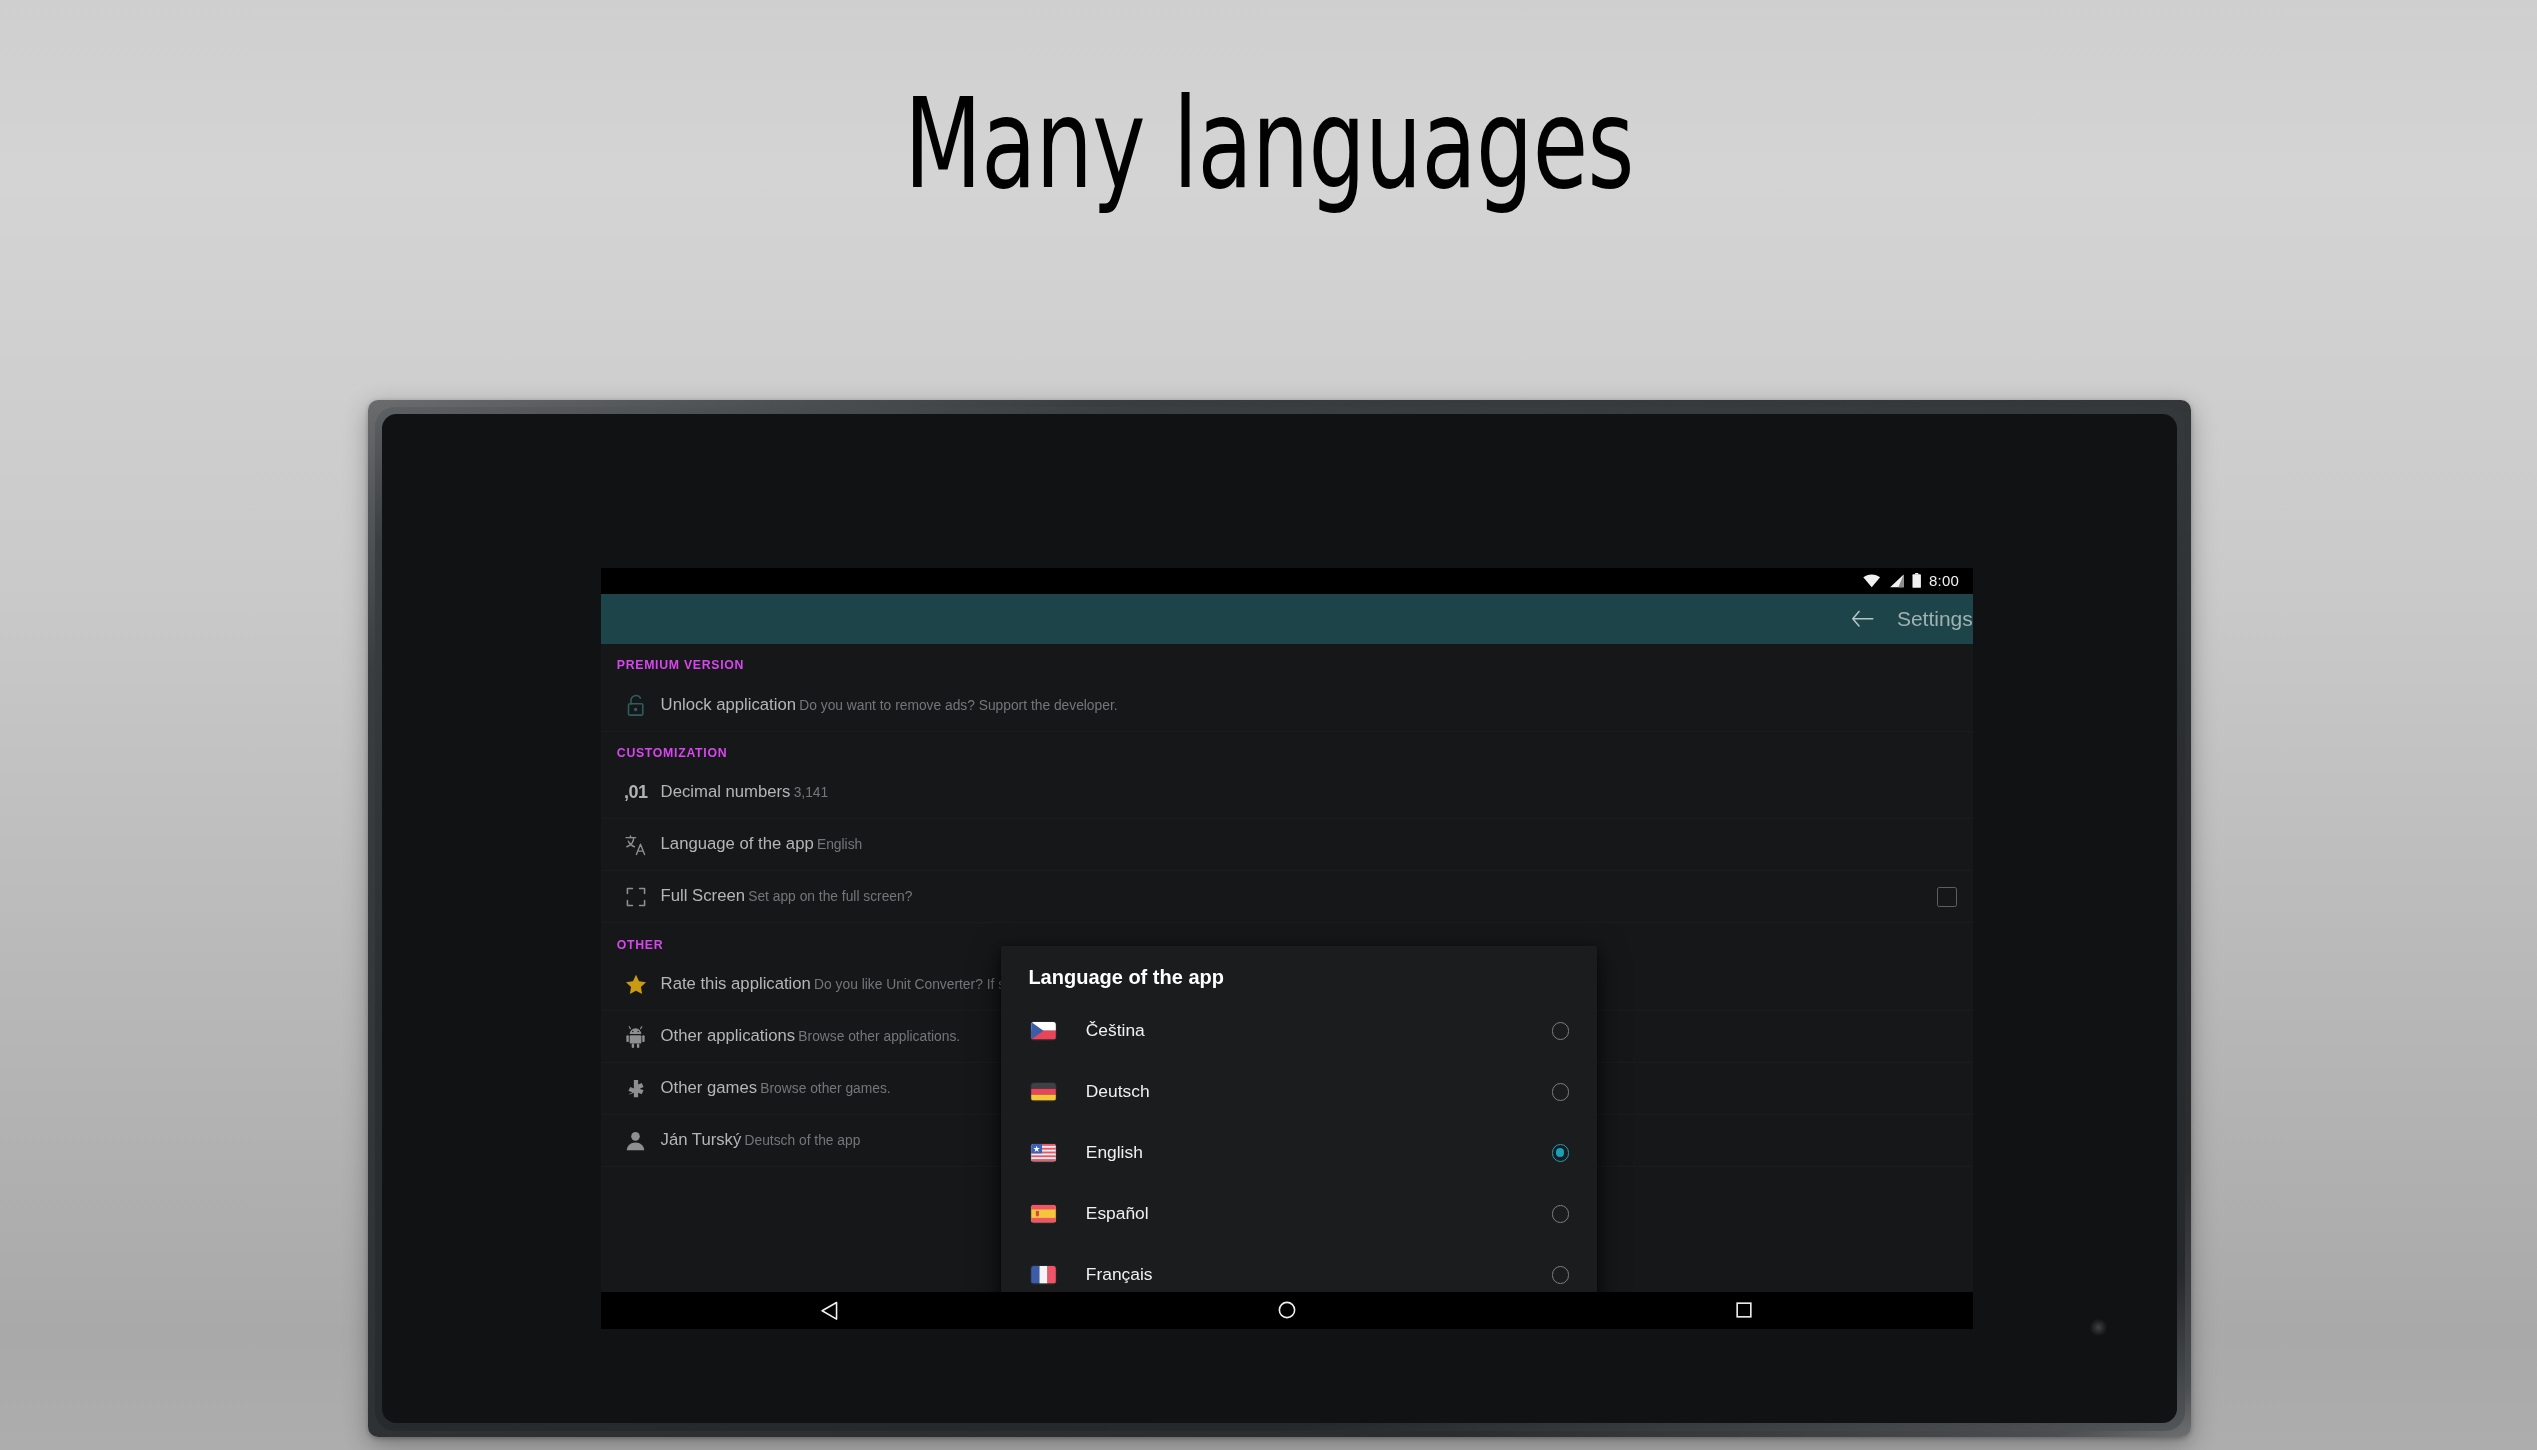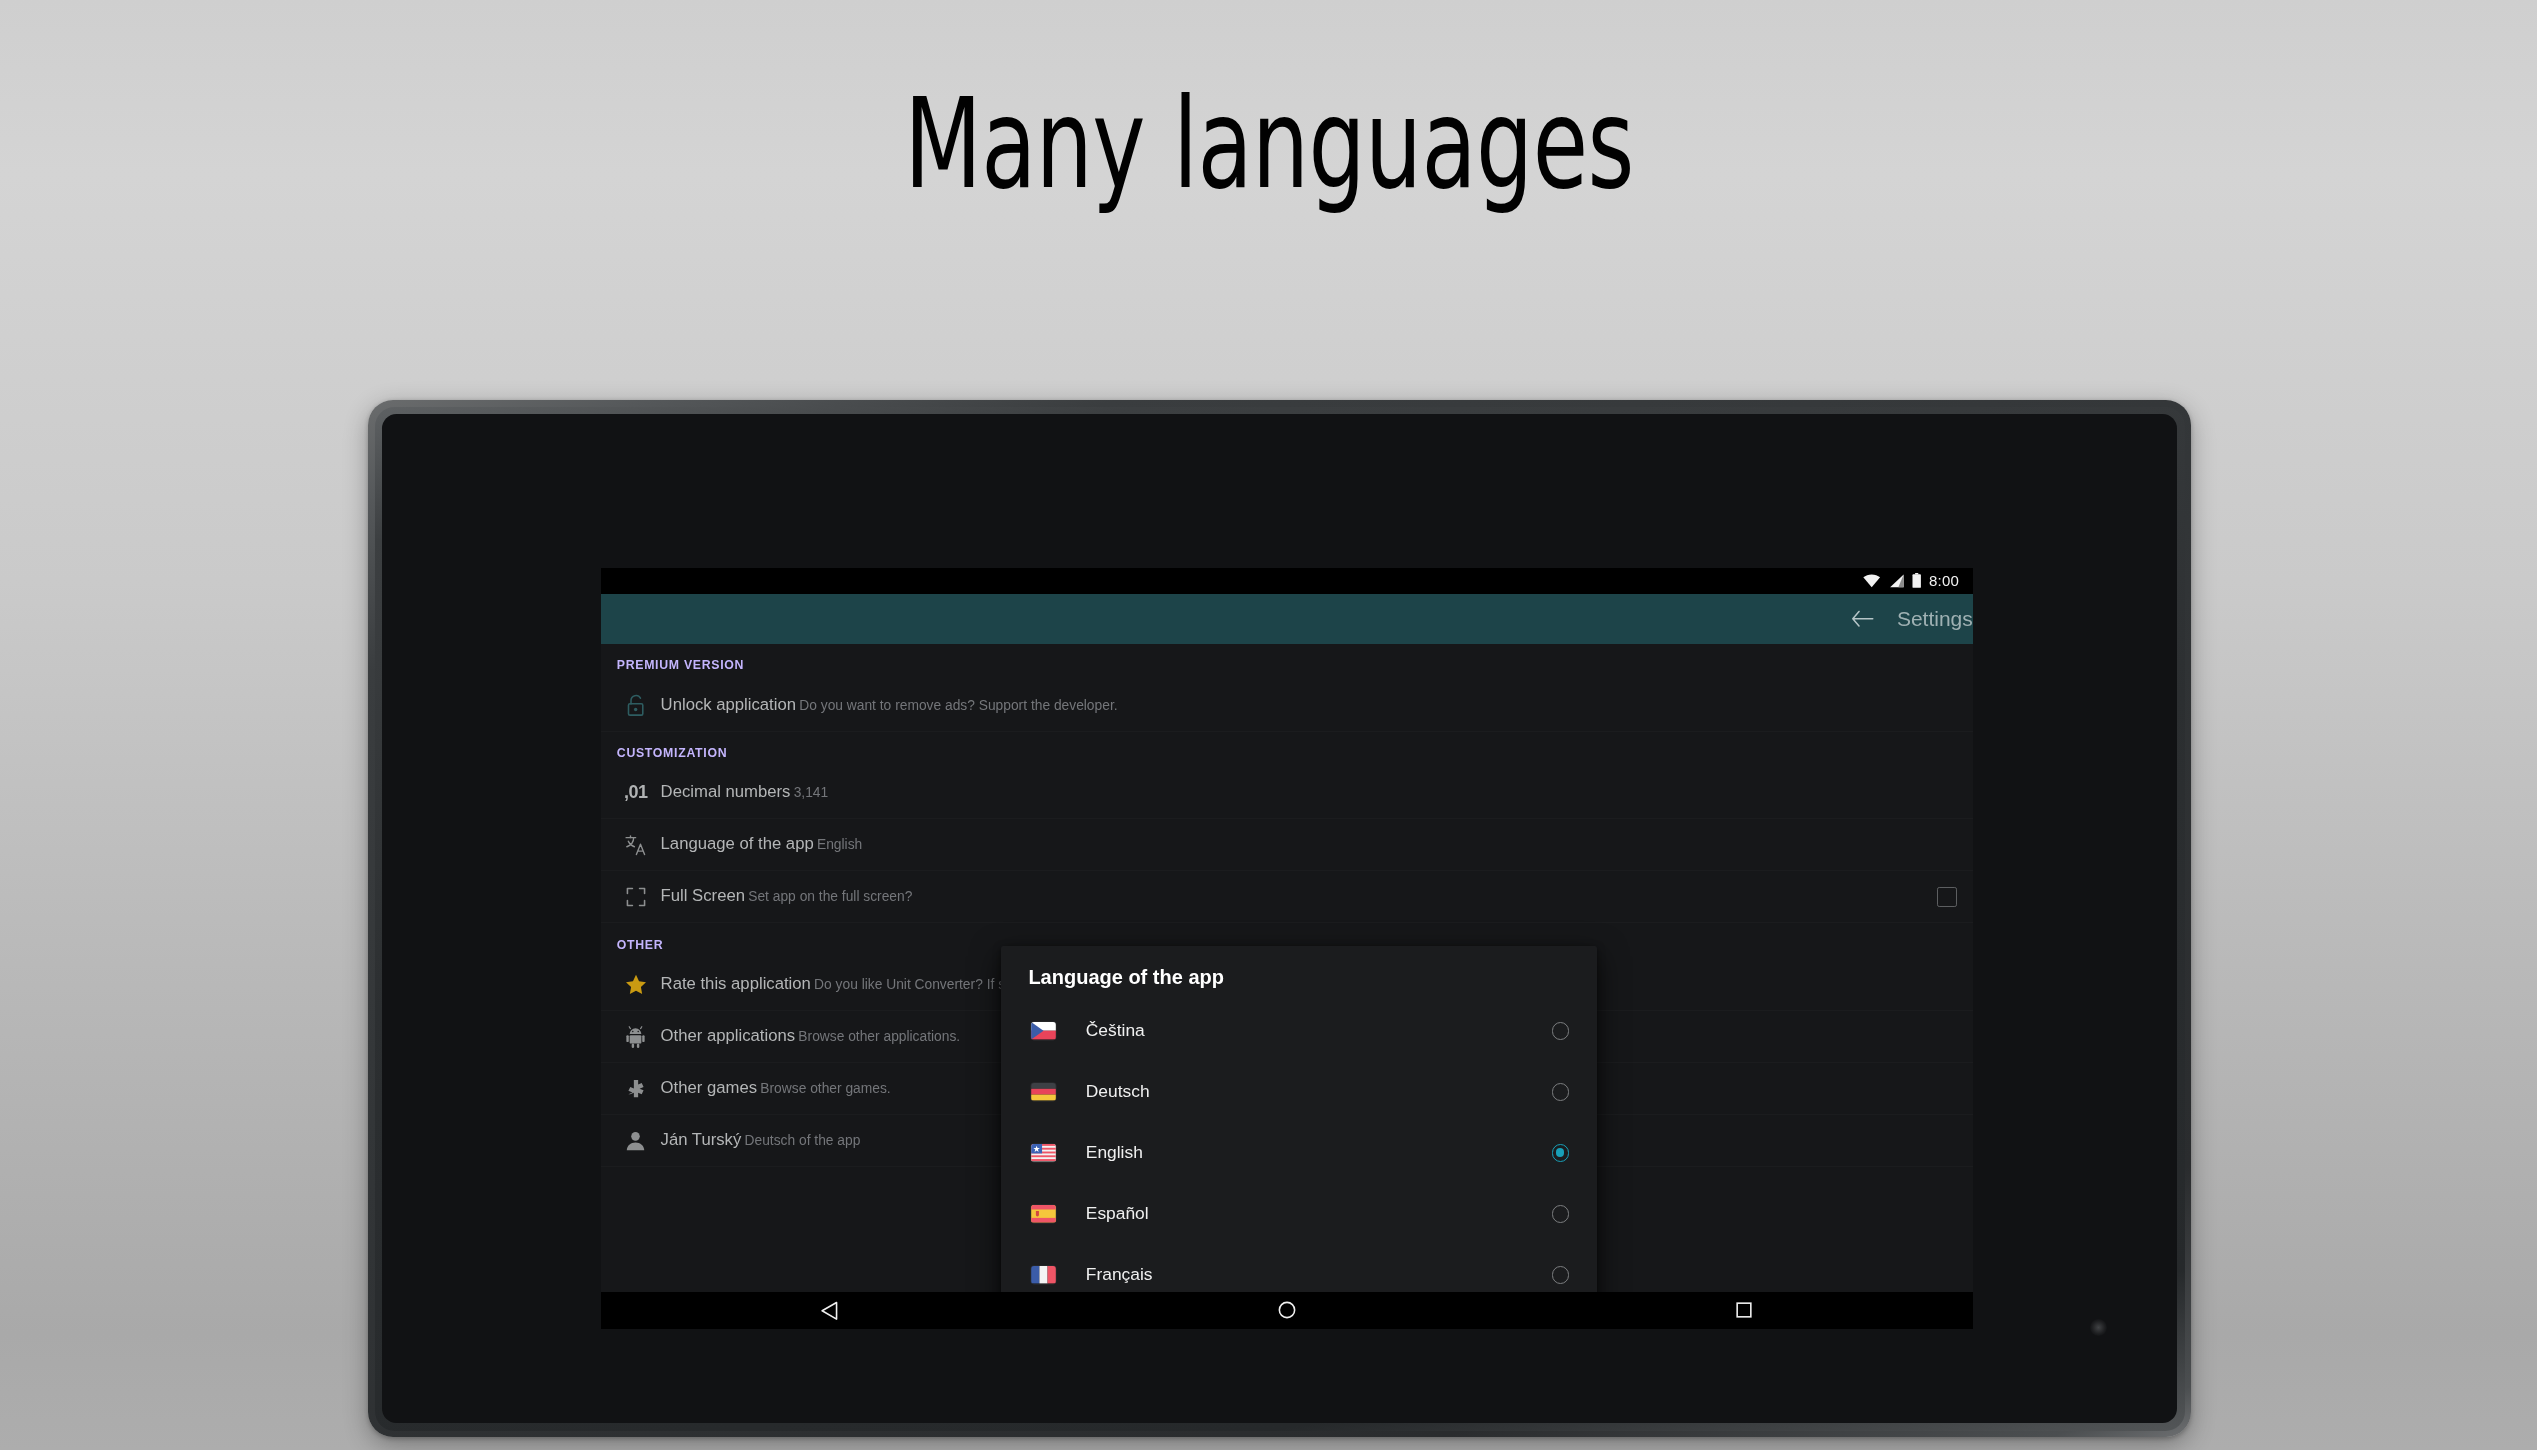--- a/index.html
+++ b/index.html
@@ -27,21 +27,21 @@
     transform-origin: 50% 50%;
     line-height: 1.05;
     white-space: nowrap;
   }
 
   
   #device {
     position: absolute;
     left: 368px; top: 400px;
     width: 1823px; height: 1037px;
-    border-radius: 25px;
+    border-radius: 10px;
     background: linear-gradient(160deg, #6a6c6d 0%, #55585a 6%, #3a3d3f 16%, #313436 50%, #2a2c2e 84%, #4b4e50 97%, #6e7072 100%);
     box-shadow: 0 7.3px 25px rgba(0,0,0,0.30), 0 1.5px 4.4px rgba(0,0,0,0.22);
   }
   #device-inner {
     position: absolute;
     left: 6.5px; top: 6.5px; right: 6.5px; bottom: 6.5px;
     border-radius: 19.6px;
     background: linear-gradient(170deg, #5e6163 0%, #3c3f41 10%, #2c2f31 45%, #26292b 88%, #535658 100%);
   }
   #device-face {
@@ -109,21 +109,21 @@
 
   
   #settings-list {
     position: absolute;
     top: 76px; left: 0; right: 0; bottom: 37px;
     background: #161719;
     color: #8b8d8e;
   }
   .section-header {
     font-size: 12.3px; font-weight: 700;
-    color: #c4b5fd;
+    color: #d946ef;
     letter-spacing: 0.7px;
     padding: 14.5px 0 7.3px 16px;
   }
   .pref-row {
     display: flex; align-items: center;
     padding: 9.4px 16px 9.4px 16px;
     min-height: 52px;
     border-bottom: 0.7px solid rgba(255,255,255,0.025);
   }
   .pref-icon {

